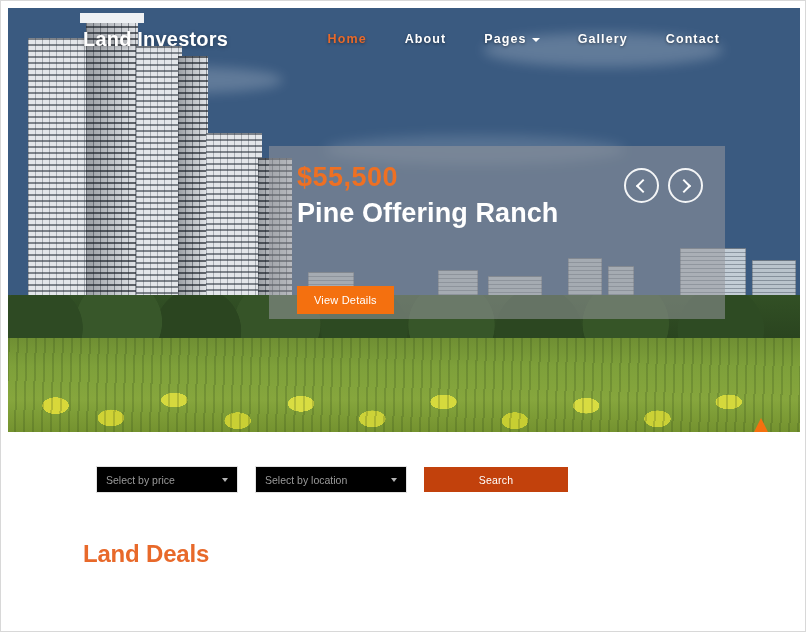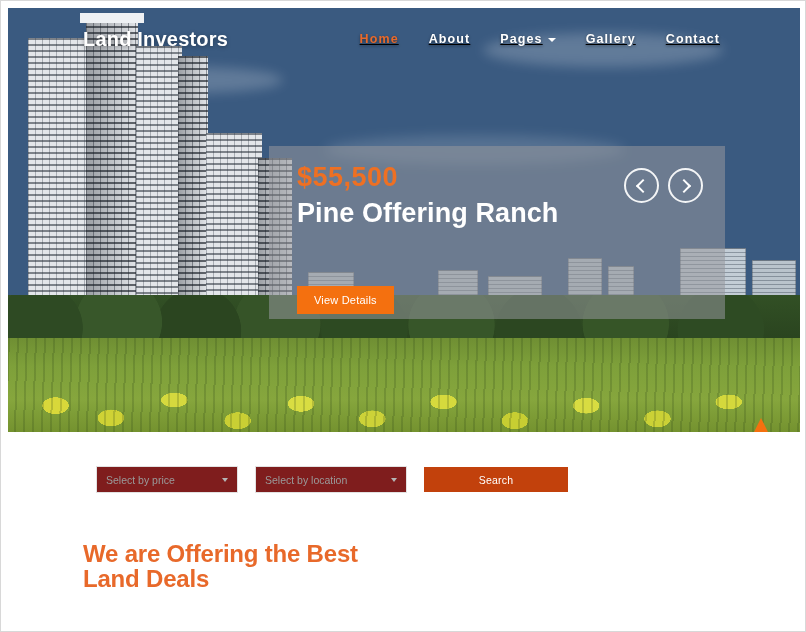--- a/index.html
+++ b/index.html
@@ -93,21 +93,21 @@
 
   
   .site-header{
     position:absolute;left:0;top:0;width:100%;height:62px;
     display:flex;align-items:center;z-index:30;
   }
   .brand{
     margin-left:75px;color:#ffffff;font-size:20px;font-weight:700;letter-spacing:.2px;
     text-shadow:0 1px 4px rgba(0,0,0,.35);
   }
-  .nav{margin-left:auto;margin-right:80px;display:flex;align-items:center;gap:30px;text-decoration:underline;}
+  .nav{margin-left:auto;margin-right:80px;display:flex;align-items:center;gap:38px;}
   .nav-item{
     color:#ffffff;font-size:12.5px;font-weight:700;letter-spacing:1.1px;
     text-shadow:0 1px 3px rgba(0,0,0,.45);cursor:pointer;white-space:nowrap;
     display:flex;align-items:center;gap:5px;
   }
   .nav-item.active{color:#e8692a;}
   .caret{
     width:0;height:0;border-left:4px solid transparent;border-right:4px solid transparent;
     border-top:4px solid #ffffff;display:inline-block;margin-top:2px;
   }
@@ -153,21 +153,21 @@
   }
 
   
   .search-bar{
     position:absolute;left:7px;top:431px;width:792px;height:95px;
     display:flex;align-items:center;background:#ffffff;
   }
   .search-inner{display:flex;align-items:center;gap:17px;margin-left:88px;}
   .select{
     position:relative;width:140px;height:25px;
-    border:1px solid #e2e2e2;background:#7f1d1d;
+    border:1px solid #e2e2e2;background:#000000;
     display:flex;align-items:center;cursor:pointer;
   }
   .select-label{
     font-size:10.5px;color:#9a9a9a;margin-left:9px;white-space:nowrap;
   }
   .select-caret{
     position:absolute;right:9px;width:0;height:0;
     border-left:3.5px solid transparent;border-right:3.5px solid transparent;
     border-top:4px solid #b4b4b4;
   }
@@ -272,18 +272,17 @@
         <i class="select-caret"></i>
       </div>
 
 
       <button class="btn-search">Search</button>
     </div>
   </div>
 
   <div class="section">
     <h2 class="section-title">
-      <span class="l2">We are Offering the Best</span>
       <span class="l2">Land Deals</span>
     </h2>
   </div>
 
 </div>
 
 </body></html>

